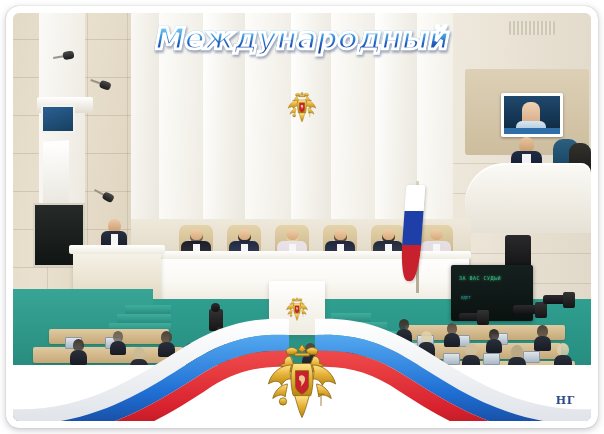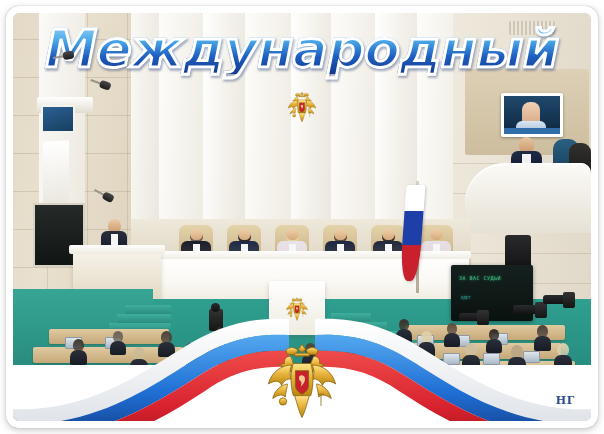--- a/index.html
+++ b/index.html
@@ -165,21 +165,21 @@
   .ribWrap{position:absolute;left:0;top:300px;width:578px;height:108px;}
 
   
   #bigEmblem{position:absolute;left:252px;top:330px;width:74px;height:76px;}
 
   
   #title{position:absolute;left:0;top:12px;width:578px;text-align:center;
     font-family:"DejaVu Sans",sans-serif;font-weight:700;font-style:italic;
     line-height:.95;user-select:none;}
   .tline{display:block;}
-  .tl1{font-size:52px;letter-spacing:-.5px;}
+  .tl1{font-size:30px;letter-spacing:-.5px;}
   .tl2{font-size:36px;margin-top:4px;}
   .tl3{font-size:40px;margin-top:2px;letter-spacing:-.5px;}
   .tx{
     background:linear-gradient(#8fd0f5 0%,#4aa8e8 32%,#1f5fc0 64%,#123a8e 100%);
     -webkit-background-clip:text;background-clip:text;color:transparent;
     -webkit-text-stroke:3px #ffffff;paint-order:stroke fill;
     filter:drop-shadow(1.5px 2px 1.2px rgba(40,60,110,.42));
   }
   #titleEmblem{position:absolute;left:50%;margin-left:-15px;top:78px;width:30px;height:32px;}
 

